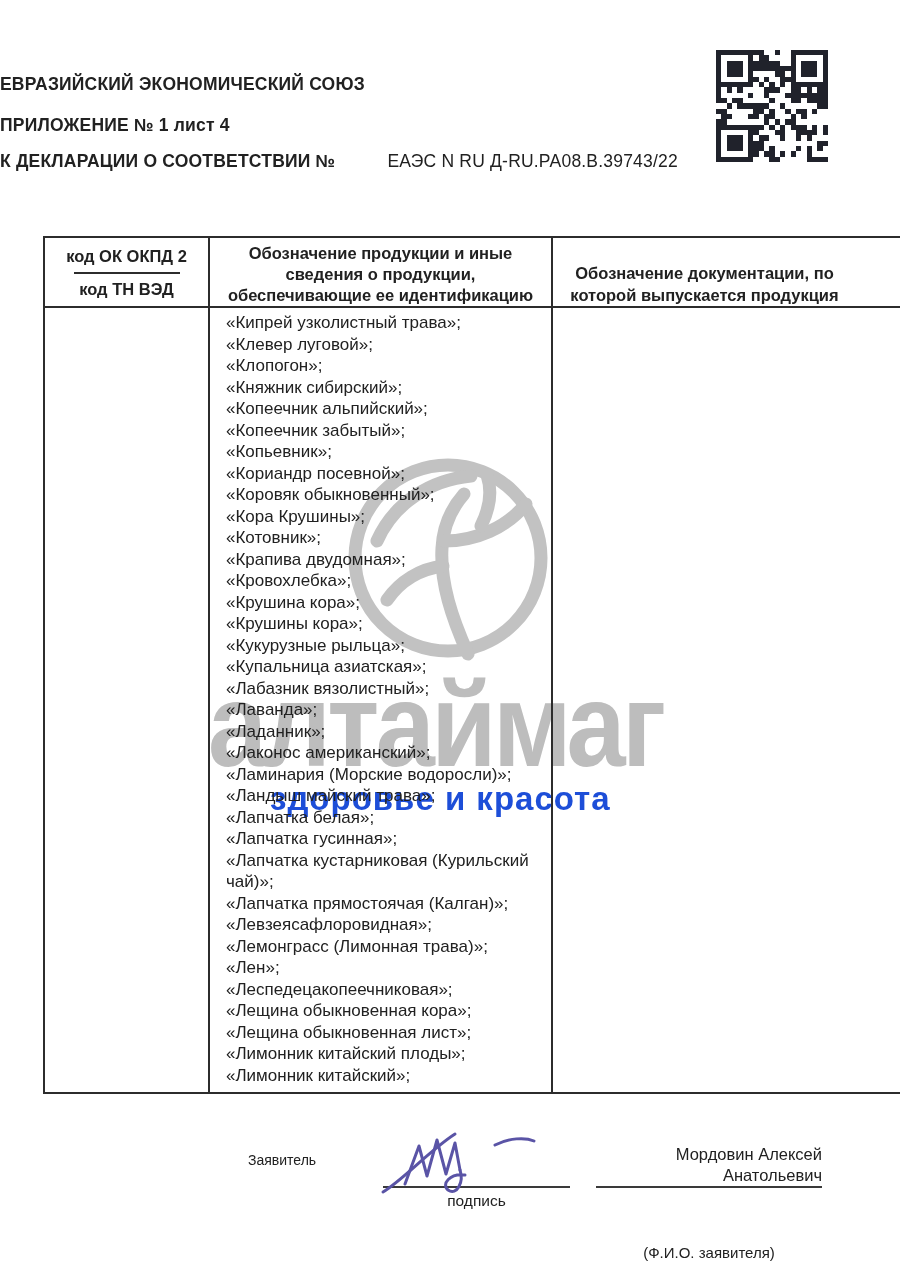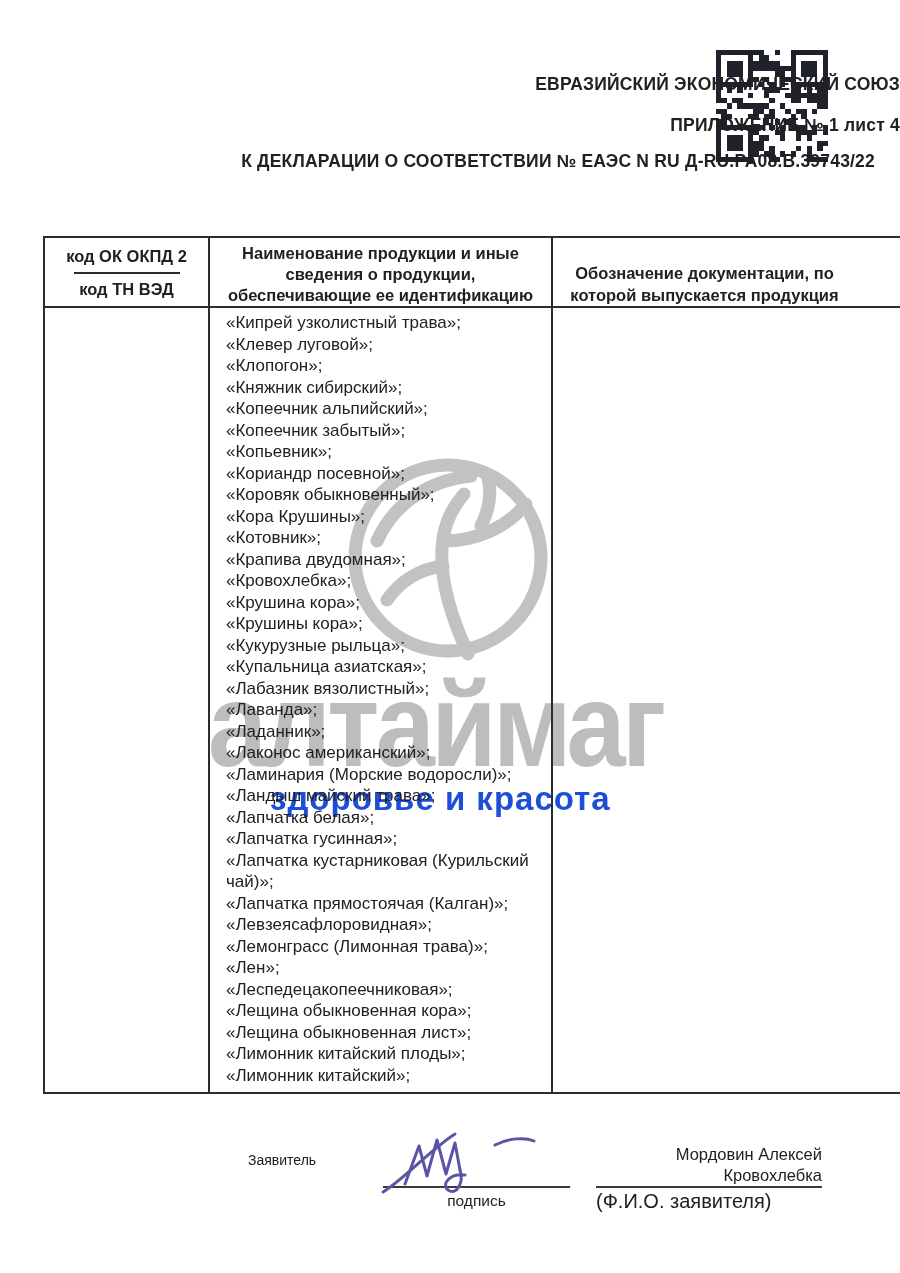--- a/index.html
+++ b/index.html
@@ -2,26 +2,26 @@
 <html><head>
 <meta charset="utf-8">
 <style>
   html,body { margin:0; padding:0; background:#e9e9e9; }
   .page {
     position:relative; width:900px; height:1273px; margin:0 auto;
     background:#ffffff; overflow:hidden;
     font-family:"Liberation Sans", sans-serif; color:#212121;
   }
   
-  .hdr { position:absolute; left:0; width:900px; text-align:right;
+  .hdr { position:absolute; left:0; width:900px; text-align:left;
          font-weight:bold; font-size:17.5px; letter-spacing:0.2px; z-index:2; }
   .hdr1 { top:74px; }
   .hdr2 { top:115px; }
   .hdr3 { top:151px; width:875px; }
-  .hdr3 .num { font-weight:bold; }
+  .hdr3 .num { font-weight:normal;margin-left:47px; }
   
   .qr { position:absolute; left:716px; top:50px; width:112px; height:112px; z-index:1; }
   
   .wm { position:absolute; inset:0; z-index:1; pointer-events:none; }
   .wm-logo { position:absolute; left:340px; top:448px; }
   .wm-brand {
     position:absolute; left:208px; top:662px; line-height:1.08;
     font-size:118px; font-weight:bold; color:#bdbdbd; letter-spacing:-4px;
     transform:scaleX(0.9); transform-origin:0 0; white-space:nowrap;
   }
@@ -49,22 +49,22 @@
   
   .applicant { position:absolute; left:248px; top:1152px; font-size:14px; z-index:2; }
   .signature-svg { position:absolute; left:375px; top:1128px; z-index:3; }
   .sig-line { position:absolute; height:2px; background:#3a3a3a; z-index:2; }
   .sig-line.left  { left:383px; top:1186px; width:187px; }
   .sig-line.right { left:596px; top:1186px; width:226px; }
   .sig-caption { position:absolute; left:383px; top:1192px; width:187px;
                  text-align:center; font-size:15.5px; z-index:2; }
   .name-block { position:absolute; left:596px; top:1144px; width:226px;
                 text-align:right; font-size:16.5px; line-height:21px; z-index:2; }
-  .fio-caption { position:absolute; left:596px; top:1190px; width:226px;
-                 font-size:20px; z-index:2; }
+  .fio-caption { position:absolute; left:596px; top:1244px; width:226px;
+                 text-align:center; font-size:15px; z-index:2; }
 </style>
 </head>
 <body>
 
 <div class="page">
 
   <div class="hdr hdr1">ЕВРАЗИЙСКИЙ ЭКОНОМИЧЕСКИЙ СОЮЗ</div>
   <div class="hdr hdr2">ПРИЛОЖЕНИЕ № 1 лист 4</div>
   <div class="hdr hdr3">
     <span>К ДЕКЛАРАЦИИ О СООТВЕТСТВИИ №</span>
@@ -327,21 +327,21 @@
   <div class="table">
     <div class="vline v1"></div>
     <div class="vline v2"></div>
     <div class="thead">
       <div class="th th1">
         <div>код ОК ОКПД 2</div>
         <div class="th1line"></div>
         <div>код ТН ВЭД</div>
       </div>
       <div class="th th2">
-        <div>Наименование продукции и иные</div>
+        <div>Обозначение продукции и иные</div>
         <div>сведения о продукции,</div>
         <div>обеспечивающие ее идентификацию</div>
       </div>
       <div class="th th3">
         <div>Обозначение документации, по</div>
         <div>которой выпускается продукция</div>
       </div>
     </div>
     <div class="tbody-col2">
         <div class="product-line">«Кипрей узколистный трава»;</div>
@@ -389,18 +389,18 @@
     <path d="M 30,56 L 44,18 L 52,48 L 62,12 L 71,46 L 80,15 L 85,42"></path>
     <path d="M 85,42 C 89,54 82,68 73,62 C 66,56 75,45 90,47"></path>
     <path d="M 120,17 C 134,10 150,9 159,13"></path>
   </svg>
 
   <div class="sig-line left"></div>
   <div class="sig-caption">подпись</div>
 
   <div class="name-block">
     <div>Мордовин Алексей</div>
-    <div>Кровохлебка</div>
+    <div>Анатольевич</div>
   </div>
   <div class="sig-line right"></div>
   <div class="fio-caption">(Ф.И.О. заявителя)</div>
 
 </div>
 
 </body></html>

